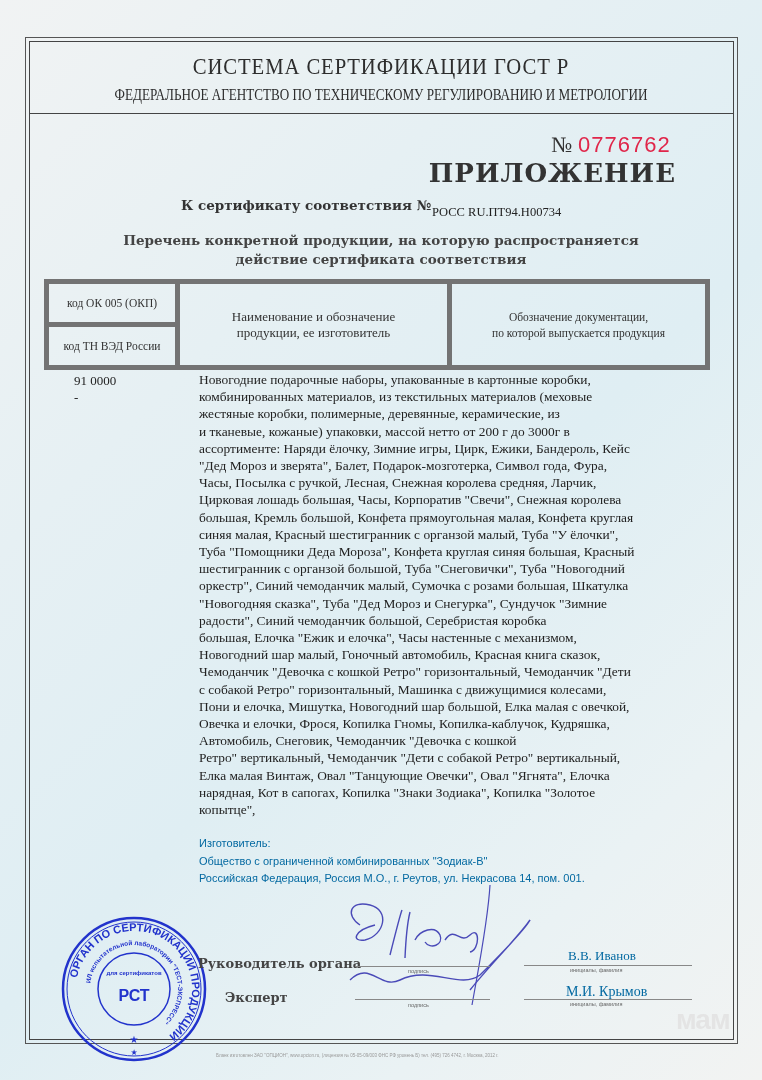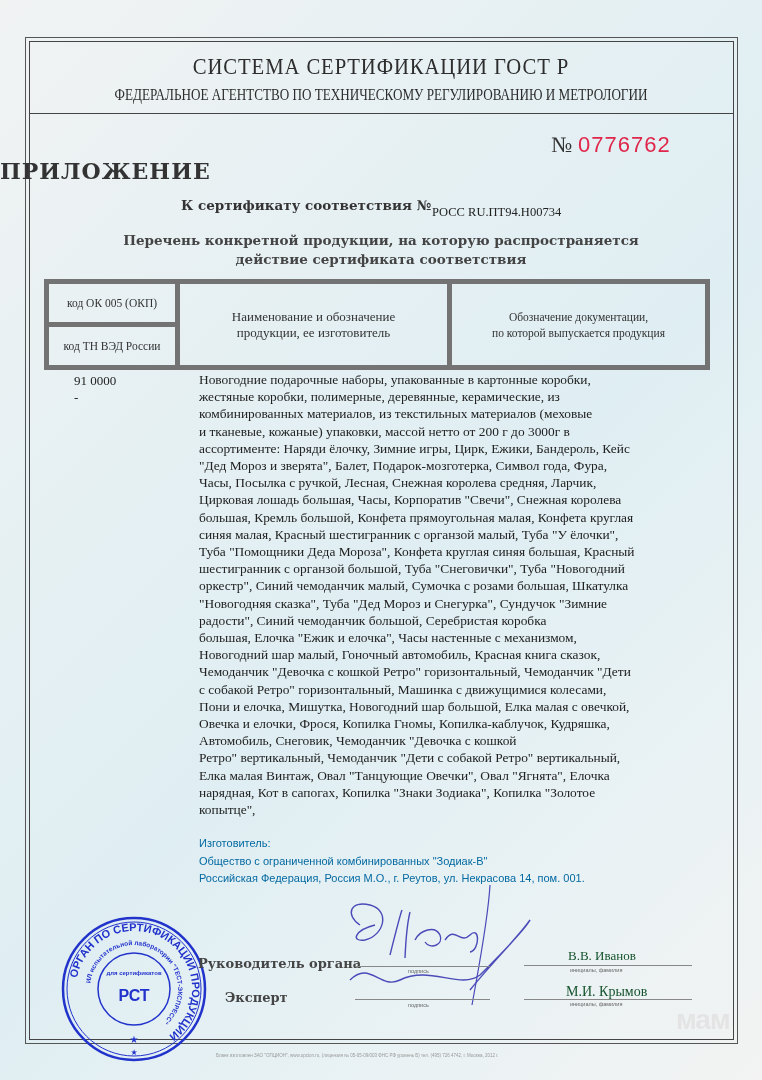--- a/index.html
+++ b/index.html
@@ -32,22 +32,22 @@
   }
   .serial {
     position: absolute; left: 551px; top: 132px; font-size: 22px; color: #333;
     font-family: "Liberation Serif", serif;
   }
   .serial .num {
     font-family: "Liberation Sans", sans-serif; color: #e0264a; font-size: 22px;
     letter-spacing: 1px; margin-left: 6px;
   }
   .appendix {
-    position: absolute; left: 0; top: 158px; width: 676px; text-align: left;
-    font-family: "DejaVu Serif", serif; font-size: 22px; font-weight: bold;
+    position: absolute; left: 0; top: 158px; width: 676px; text-align: right;
+    font-family: "DejaVu Serif", serif; font-size: 26px; font-weight: bold;
     color: #333; letter-spacing: 1px;
   }
   .cert-line {
     position: absolute; left: 181px; top: 197px; font-family: "DejaVu Serif", serif;
     font-size: 13.5px; font-weight: bold; color: #333;
   }
   .cert-num {
     position: absolute; left: 432px; top: 205px; font-family: "Liberation Serif", serif;
     font-size: 12.5px; color: #222;
   }
@@ -81,21 +81,21 @@
   .maker span { display: block; white-space: nowrap; }
   .sig-label {
     position: absolute; font-family: "DejaVu Serif", serif; font-size: 13px;
     font-weight: bold; color: #444;
   }
   .sig-line { position: absolute; height: 0; border-top: 1px solid #888; }
   .sig-hint {
     position: absolute; font-family: "Liberation Sans", sans-serif; font-size: 5.5px; color: #666;
   }
   .sig-name {
-    position: absolute; font-family: "Liberation Serif", serif; font-size: 13px; color: #14532d;
+    position: absolute; font-family: "Liberation Serif", serif; font-size: 13px; color: #0369a1;
   }
   .footer {
     position: absolute; left: 216px; top: 1053px; font-family: "Liberation Sans", sans-serif;
     font-size: 4.5px; color: #999; white-space: nowrap;
   }
   .watermark {
     position: absolute; left: 676px; top: 1004px; font-family: "Liberation Sans", sans-serif;
     font-size: 28px; font-weight: bold; color: #e4e4e4; letter-spacing: -1px;
   }
   .stamp { position: absolute; left: 60px; top: 915px; width: 148px; height: 148px; }
@@ -144,22 +144,22 @@
 </tbody>
   </table>
 
 <div class="code-val">
   <div>91 0000</div>
   <div>-</div>
 </div>
 
 <div class="desc" id="desc">
     <span>Новогодние подарочные наборы, упакованные в картонные коробки,</span>
+    <span>комбинированных материалов, из текстильных материалов (меховые</span>
     <span>жестяные коробки, полимерные, деревянные, керамические, из</span>
-    <span>комбинированных материалов, из текстильных материалов (меховые</span>
     <span>и тканевые, кожаные) упаковки, массой нетто от 200 г до 3000г в</span>
     <span>ассортименте: Наряди ёлочку, Зимние игры, Цирк, Ежики, Бандероль, Кейс</span>
     <span>"Дед Мороз и зверята", Балет, Подарок-мозготерка, Символ года, Фура,</span>
     <span>Часы, Посылка с ручкой, Лесная, Снежная королева средняя, Ларчик,</span>
     <span>Цирковая лошадь большая, Часы, Корпоратив "Свечи", Снежная королева</span>
     <span>большая, Кремль большой, Конфета прямоугольная малая, Конфета круглая</span>
     <span>синяя малая, Красный шестигранник с органзой малый, Туба "У ёлочки",</span>
     <span>Туба "Помощники Деда Мороза", Конфета круглая синяя большая, Красный</span>
     <span>шестигранник с органзой большой, Туба "Снеговички", Туба "Новогодний</span>
     <span>оркестр", Синий чемоданчик малый, Сумочка с розами большая, Шкатулка</span>

